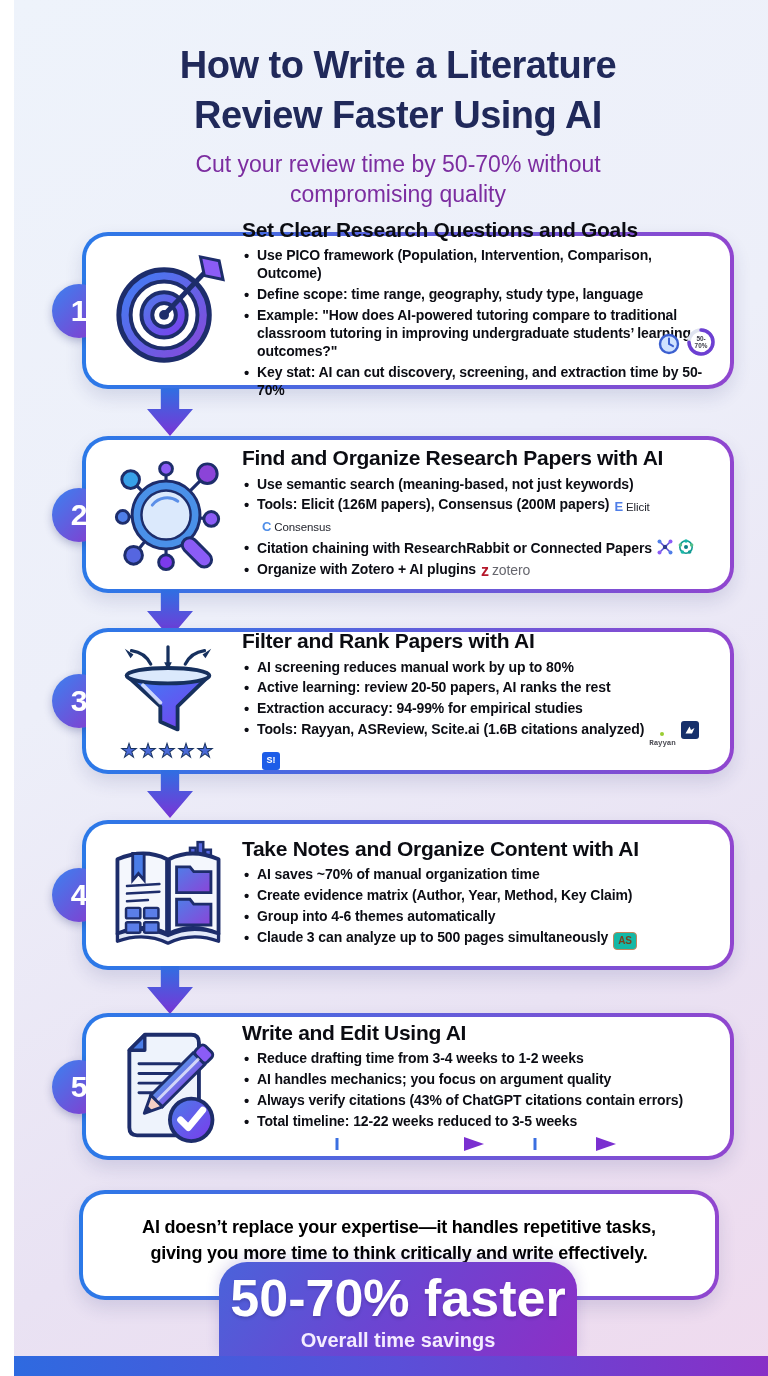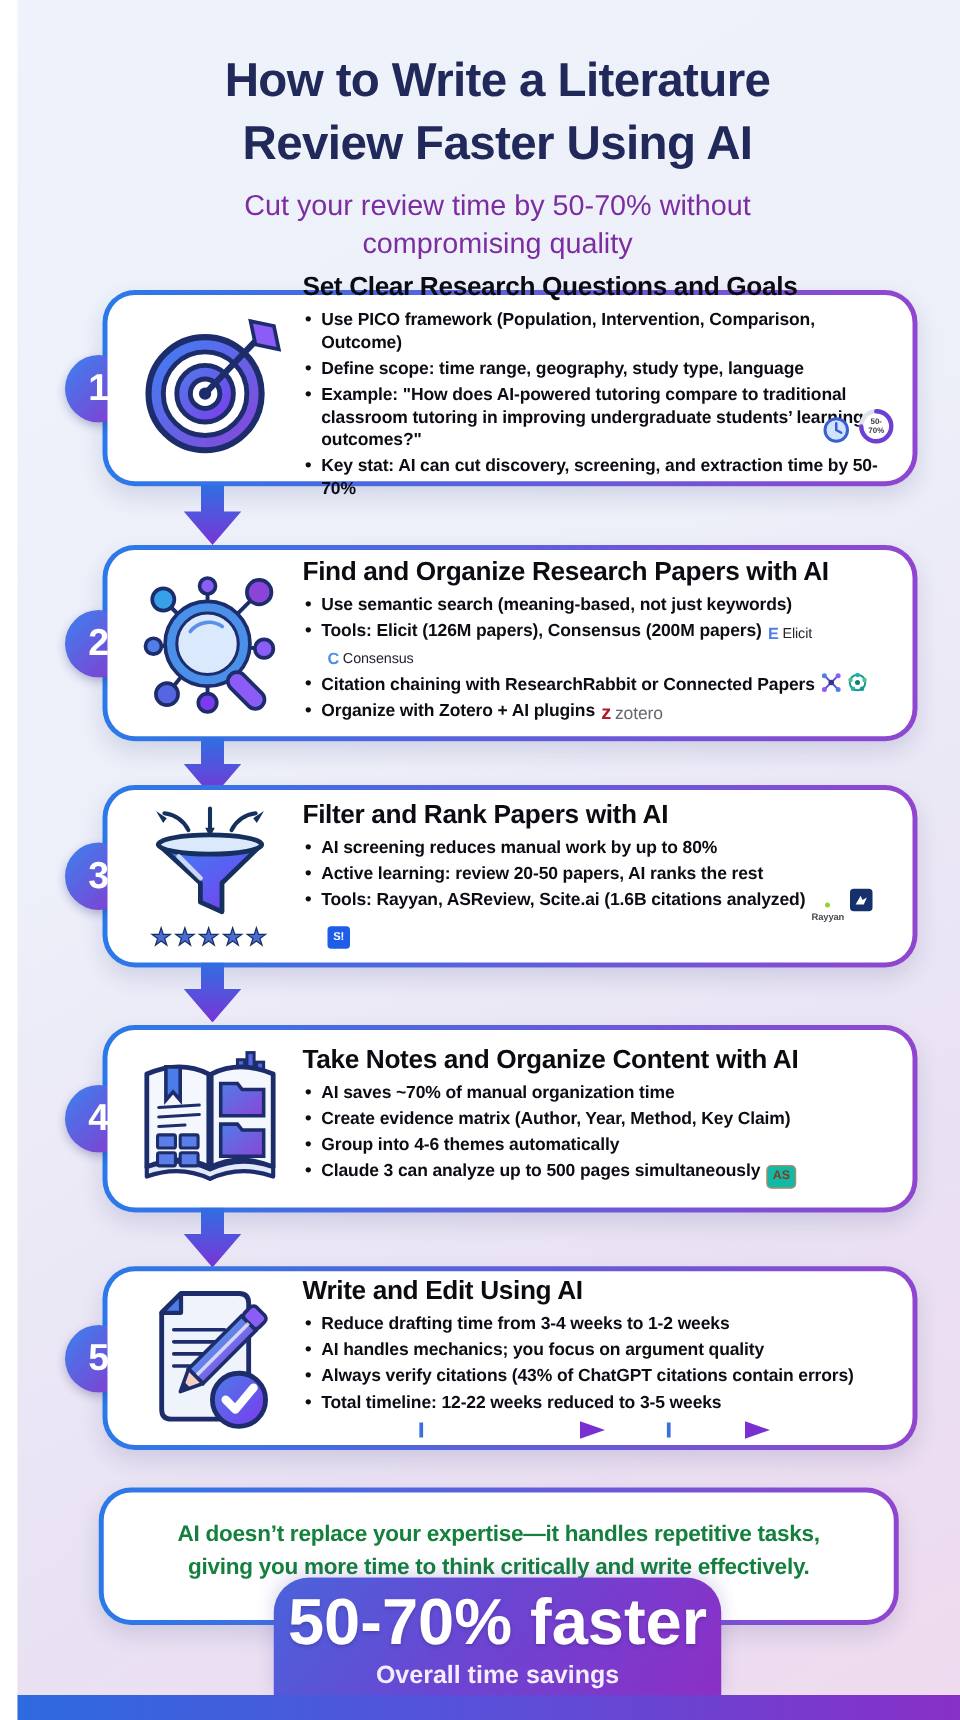--- a/index.html
+++ b/index.html
@@ -39,40 +39,40 @@
     clip-path:polygon(30% 0,70% 0,70% 44%,100% 44%,50% 100%,0 44%,30% 44%);}
   .c1{top:388px;} .c2{top:590px;} .c3{top:770px;} .c4{top:966px;}
 
   
   .badge{display:inline-flex;align-items:center;gap:3px;vertical-align:-2px;margin-left:5px;white-space:nowrap;}
   .logo-initial{font-weight:800;font-size:13px;}
   .logo-word{font-weight:400;font-size:11.5px;color:#23252e;}
   .elicit-e{color:#4f7ee8;} .consensus-c{color:#4f8ee8;}
   .zotero-z{color:#b5182b;font-weight:800;font-size:16px;line-height:1;}
   .zotero-word{color:#66666e;font-weight:400;font-size:14px;}
-  .rayyan-wrap{display:inline-flex;flex-direction:column;align-items:center;line-height:1;}
+  .rayyan-wrap{display:inline-flex;flex-direction:column;align-items:center;line-height:1;font-family:Liberation Mono, monospace;}
   .rayyan-dot{width:4px;height:4px;border-radius:50%;background:#9acd32;margin-bottom:1px;}
   .rayyan-word{font-size:7.5px;font-weight:700;color:#4a4a52;}
   .sq-logo{display:inline-flex;align-items:center;justify-content:center;width:18px;height:18px;border-radius:3px;
     color:#fff;font-size:9px;font-weight:800;}
   .asreview-sq{background:#16306b;} .scite-sq{background:#1d5de8;}
   .as-chip{display:inline-flex;align-items:center;justify-content:center;padding:2px 4px;border-radius:4px;
     background:#14b8a6;border:1px solid #c4855c;color:#7c3f1d;font-size:10px;font-weight:800;}
   .stat-icons{position:absolute;right:14px;bottom:24px;display:flex;align-items:center;gap:6px;}
 
   
   .timeline-row{display:flex;gap:46px;margin:5px 0 0 92px;}
 
   
   .note{position:absolute;left:65px;top:1190px;width:640px;height:110px;
     background:linear-gradient(90deg,#2b79e8,#9046cf);border-radius:26px;padding:4px;box-sizing:border-box;
     box-shadow:0 8px 18px rgba(40,50,120,.14);}
   .note-inner{background:#fff;border-radius:22px;height:100%;box-sizing:border-box;
     display:flex;flex-direction:column;align-items:center;justify-content:flex-start;padding-top:20px;}
-  .note-text{font-size:18px;font-weight:800;color:#15803d;line-height:1.45;text-align:right;letter-spacing:-0.2px;}
+  .note-text{font-size:18px;font-weight:800;color:#000000;line-height:1.45;text-align:right;letter-spacing:-0.2px;}
 
   
   .cta{position:absolute;left:205px;top:1262px;width:358px;height:94px;border-radius:28px 28px 0 0;
     background:linear-gradient(125deg,#4a63da 0%,#6a46d2 45%,#8c2fc6 100%);
     display:flex;flex-direction:column;align-items:center;justify-content:flex-start;padding-top:8px;box-sizing:border-box;
     box-shadow:0 -4px 14px rgba(70,50,160,.18);}
   .cta-big{font-size:52px;font-weight:800;color:#fff;line-height:1.1;text-shadow:0 2px 3px rgba(30,20,80,.25);}
   .cta-sub{font-size:20px;font-weight:600;color:#f4ecff;margin-top:2px;}
   .bottom-bar{position:absolute;left:0;top:1356px;width:768px;height:20px;
     background:linear-gradient(90deg,#2e6ae0,#5a4fd8,#8a2ec6);}
@@ -245,20 +245,21 @@
           <ellipse cx="60" cy="34" rx="43" ry="8" fill="#dbe9fc" stroke="#16305e" stroke-width="4"></ellipse>
           <path d="M34 44 L52 62" stroke="#eaf2ff" stroke-width="4" stroke-linecap="round" opacity="0.8"></path>
         </svg>
         <div class="stars">★★★★★</div>
       </div>
       <div class="text-col">
         <div class="step-title">Filter and Rank Papers with AI</div>
         <ul class="bullets">
           <li>AI screening reduces manual work by up to 80%</li>
           <li>Active learning: review 20-50 papers, AI ranks the rest</li>
+          <li>Extraction accuracy: 94-99% for empirical studies</li>
           <li>
             <span>Tools: Rayyan, ASReview, Scite.ai (1.6B citations analyzed)</span><span class="badge rayyan-wrap">
                 <span class="rayyan-dot"></span>
                 <span class="rayyan-word">Rayyan</span>
               </span><span class="badge">
                 <span class="sq-logo asreview-sq">
                   <svg width="12" height="12" viewBox="0 0 12 12">
                     <path d="M1.5 9.5 L5.5 2.5 L7 6 L10.5 4 L8 9.5 Z" fill="#ffffff"></path>
                   </svg>
                 </span>

